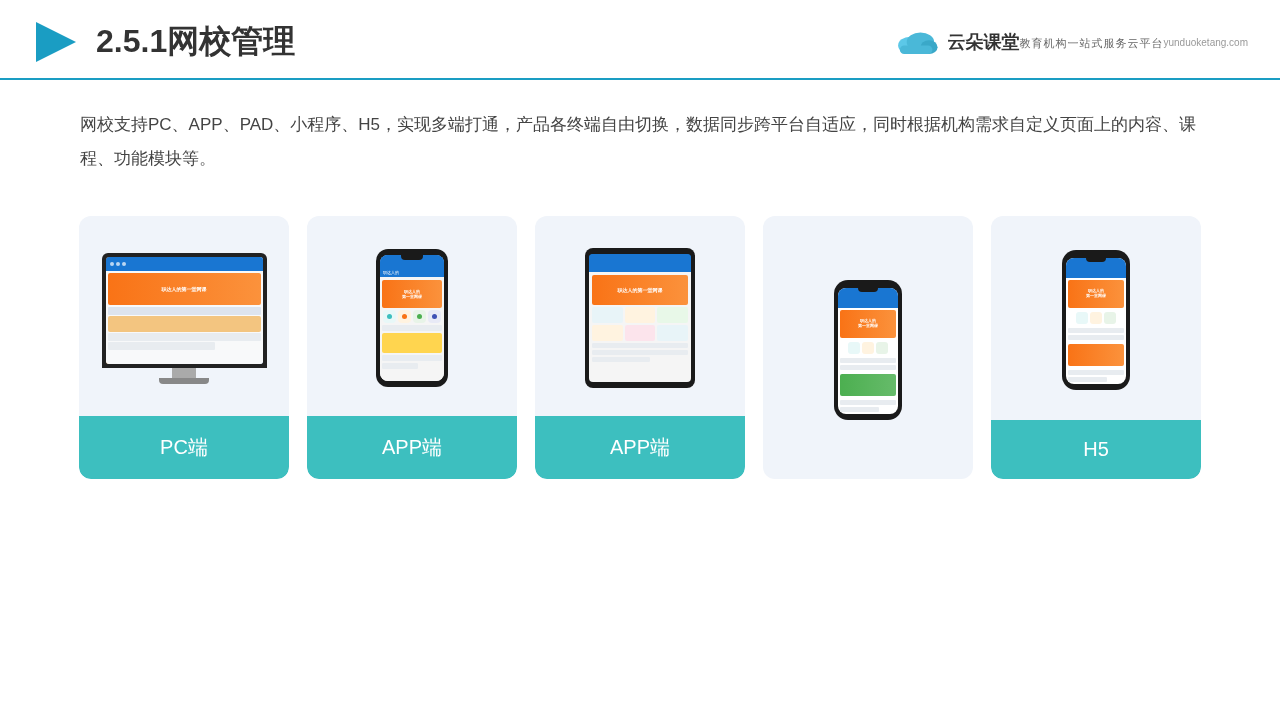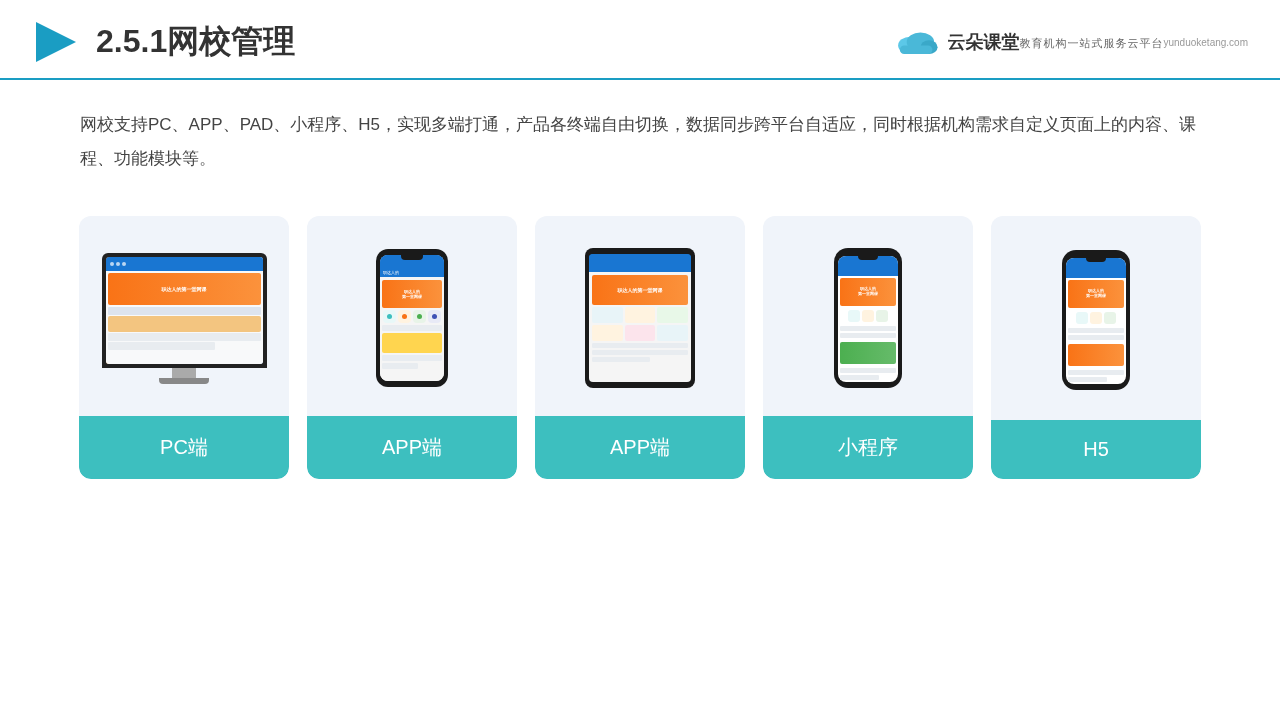--- a/index.html
+++ b/index.html
@@ -606,21 +606,20 @@
               <div class="miniphone-promo"></div>
               <div class="miniphone-rows" style="margin-top:2px">
                 <div class="miniphone-row"></div>
                 <div class="miniphone-row" style="width:70%"></div>
               </div>
             </div>
           </div>
         </div>
       </div>
     </div>
-    <div class="card-label">小程序</div>
   </div>
 
   <div class="card">
     <div class="card-image-area">
       <div class="miniphone-frame">
         <div class="miniphone-notch"></div>
         <div class="miniphone-screen">
           <div class="miniphone-screen-content">
             <div class="miniphone-header"></div>
             <div class="miniphone-body">

